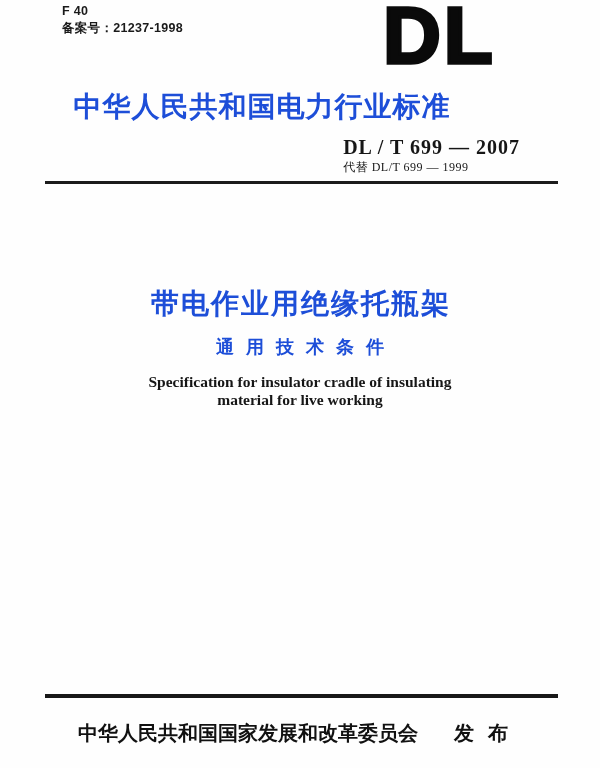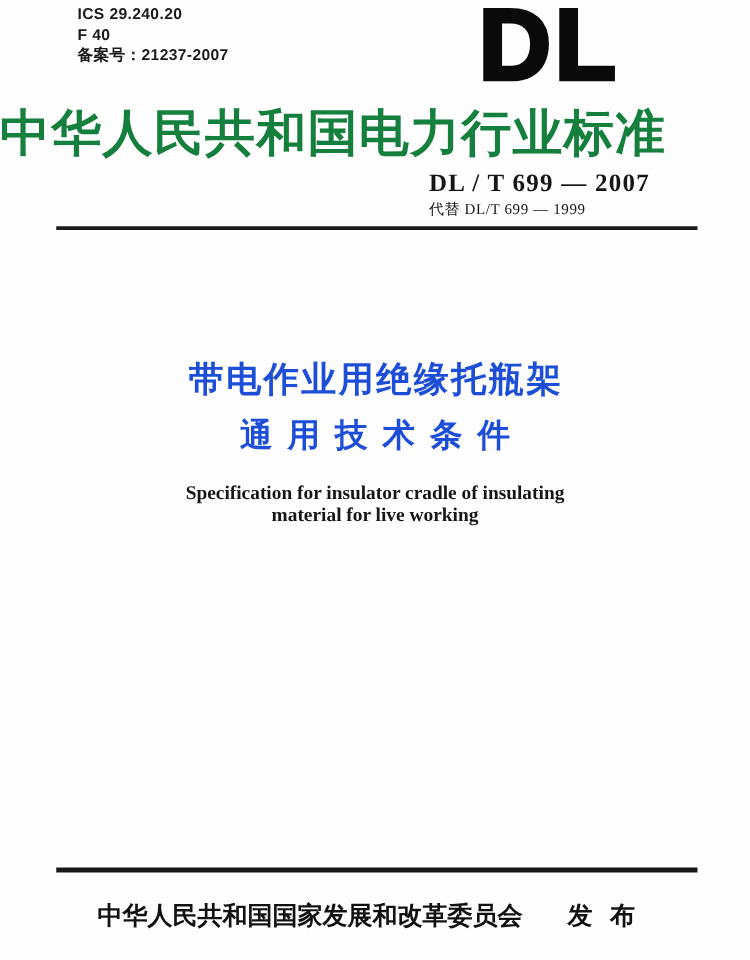--- a/index.html
+++ b/index.html
@@ -32,24 +32,24 @@
     letter-spacing: 3px;
     color: #0a0a0a;
     -webkit-text-stroke: 3.5px #0a0a0a;
   }
 
   
   .header-title {
     position: absolute; top: 84px; left: 0; width: 524px;
     text-align: center;
     font-weight: bold;
-    font-size: 40px; line-height: 46px;
+    font-size: 28px; line-height: 46px;
     letter-spacing: 1px;
     white-space: nowrap;
-    color: #15803d;
+    color: #1d4ed8;
   }
 
   
   .std-block { position: absolute; top: 137px; right: 80px; text-align: left; color:#161616; }
   .std-no {
     font-family: "Liberation Serif", serif;
     font-weight: bold; font-size: 20px; line-height: 21px; letter-spacing: 1px;
   }
   .std-replaces { font-size: 12px; line-height: 14px; margin-top: 2px; letter-spacing: 0.5px; }
 
@@ -59,25 +59,25 @@
   }
 
   
   .zh-title {
     position: absolute; top: 289px; left: 0; width: 600px;
     text-align: center;
     font-family: "Liberation Sans", sans-serif;
     font-weight: bold; color: #1d4ed8;
   }
   .zh-line1 { font-size: 28px; line-height: 30px; letter-spacing: 2px; padding-left: 2px; }
-  .zh-line2 { font-size: 26px; line-height: 28px; letter-spacing: 12px; padding-left: 12px; margin-top: 15px; }
+  .zh-line2 { font-size: 18px; line-height: 28px; letter-spacing: 12px; padding-left: 12px; margin-top: 15px; font-family: Liberation Mono, monospace; }
 
   
   .en-title {
-    position: absolute; top: 386px; left: 0; width: 600px;
+    position: absolute; top: 373px; left: 0; width: 600px;
     text-align: center;
     font-family: "Liberation Serif", serif;
     font-weight: bold;
     font-size: 15.5px; line-height: 18px;
     color: #161616;
   }
 
   
   .date-row {
     position: absolute; top: 675px; left: 46px; width: 510px;
@@ -101,23 +101,22 @@
     color: #111111;
   }
   .publish-label { letter-spacing: 14px; padding-left: 6px; }
 </style>
 </head>
 <body>
 
 <div class="page">
 
   <div class="ics-block">
-    <div>ICS 29.240.20</div>
     <div>F 40</div>
-    <div>备案号：21237-2007</div>
+    <div>备案号：21237-1998</div>
   </div>
 
   <div class="logo">DL</div>
 
   <div class="header-title">中华人民共和国电力行业标准</div>
 
   <div class="std-block">
     <div class="std-no">DL / T 699 — 2007</div>
     <div class="std-replaces">代替 DL/T 699 — 1999</div>
   </div>

